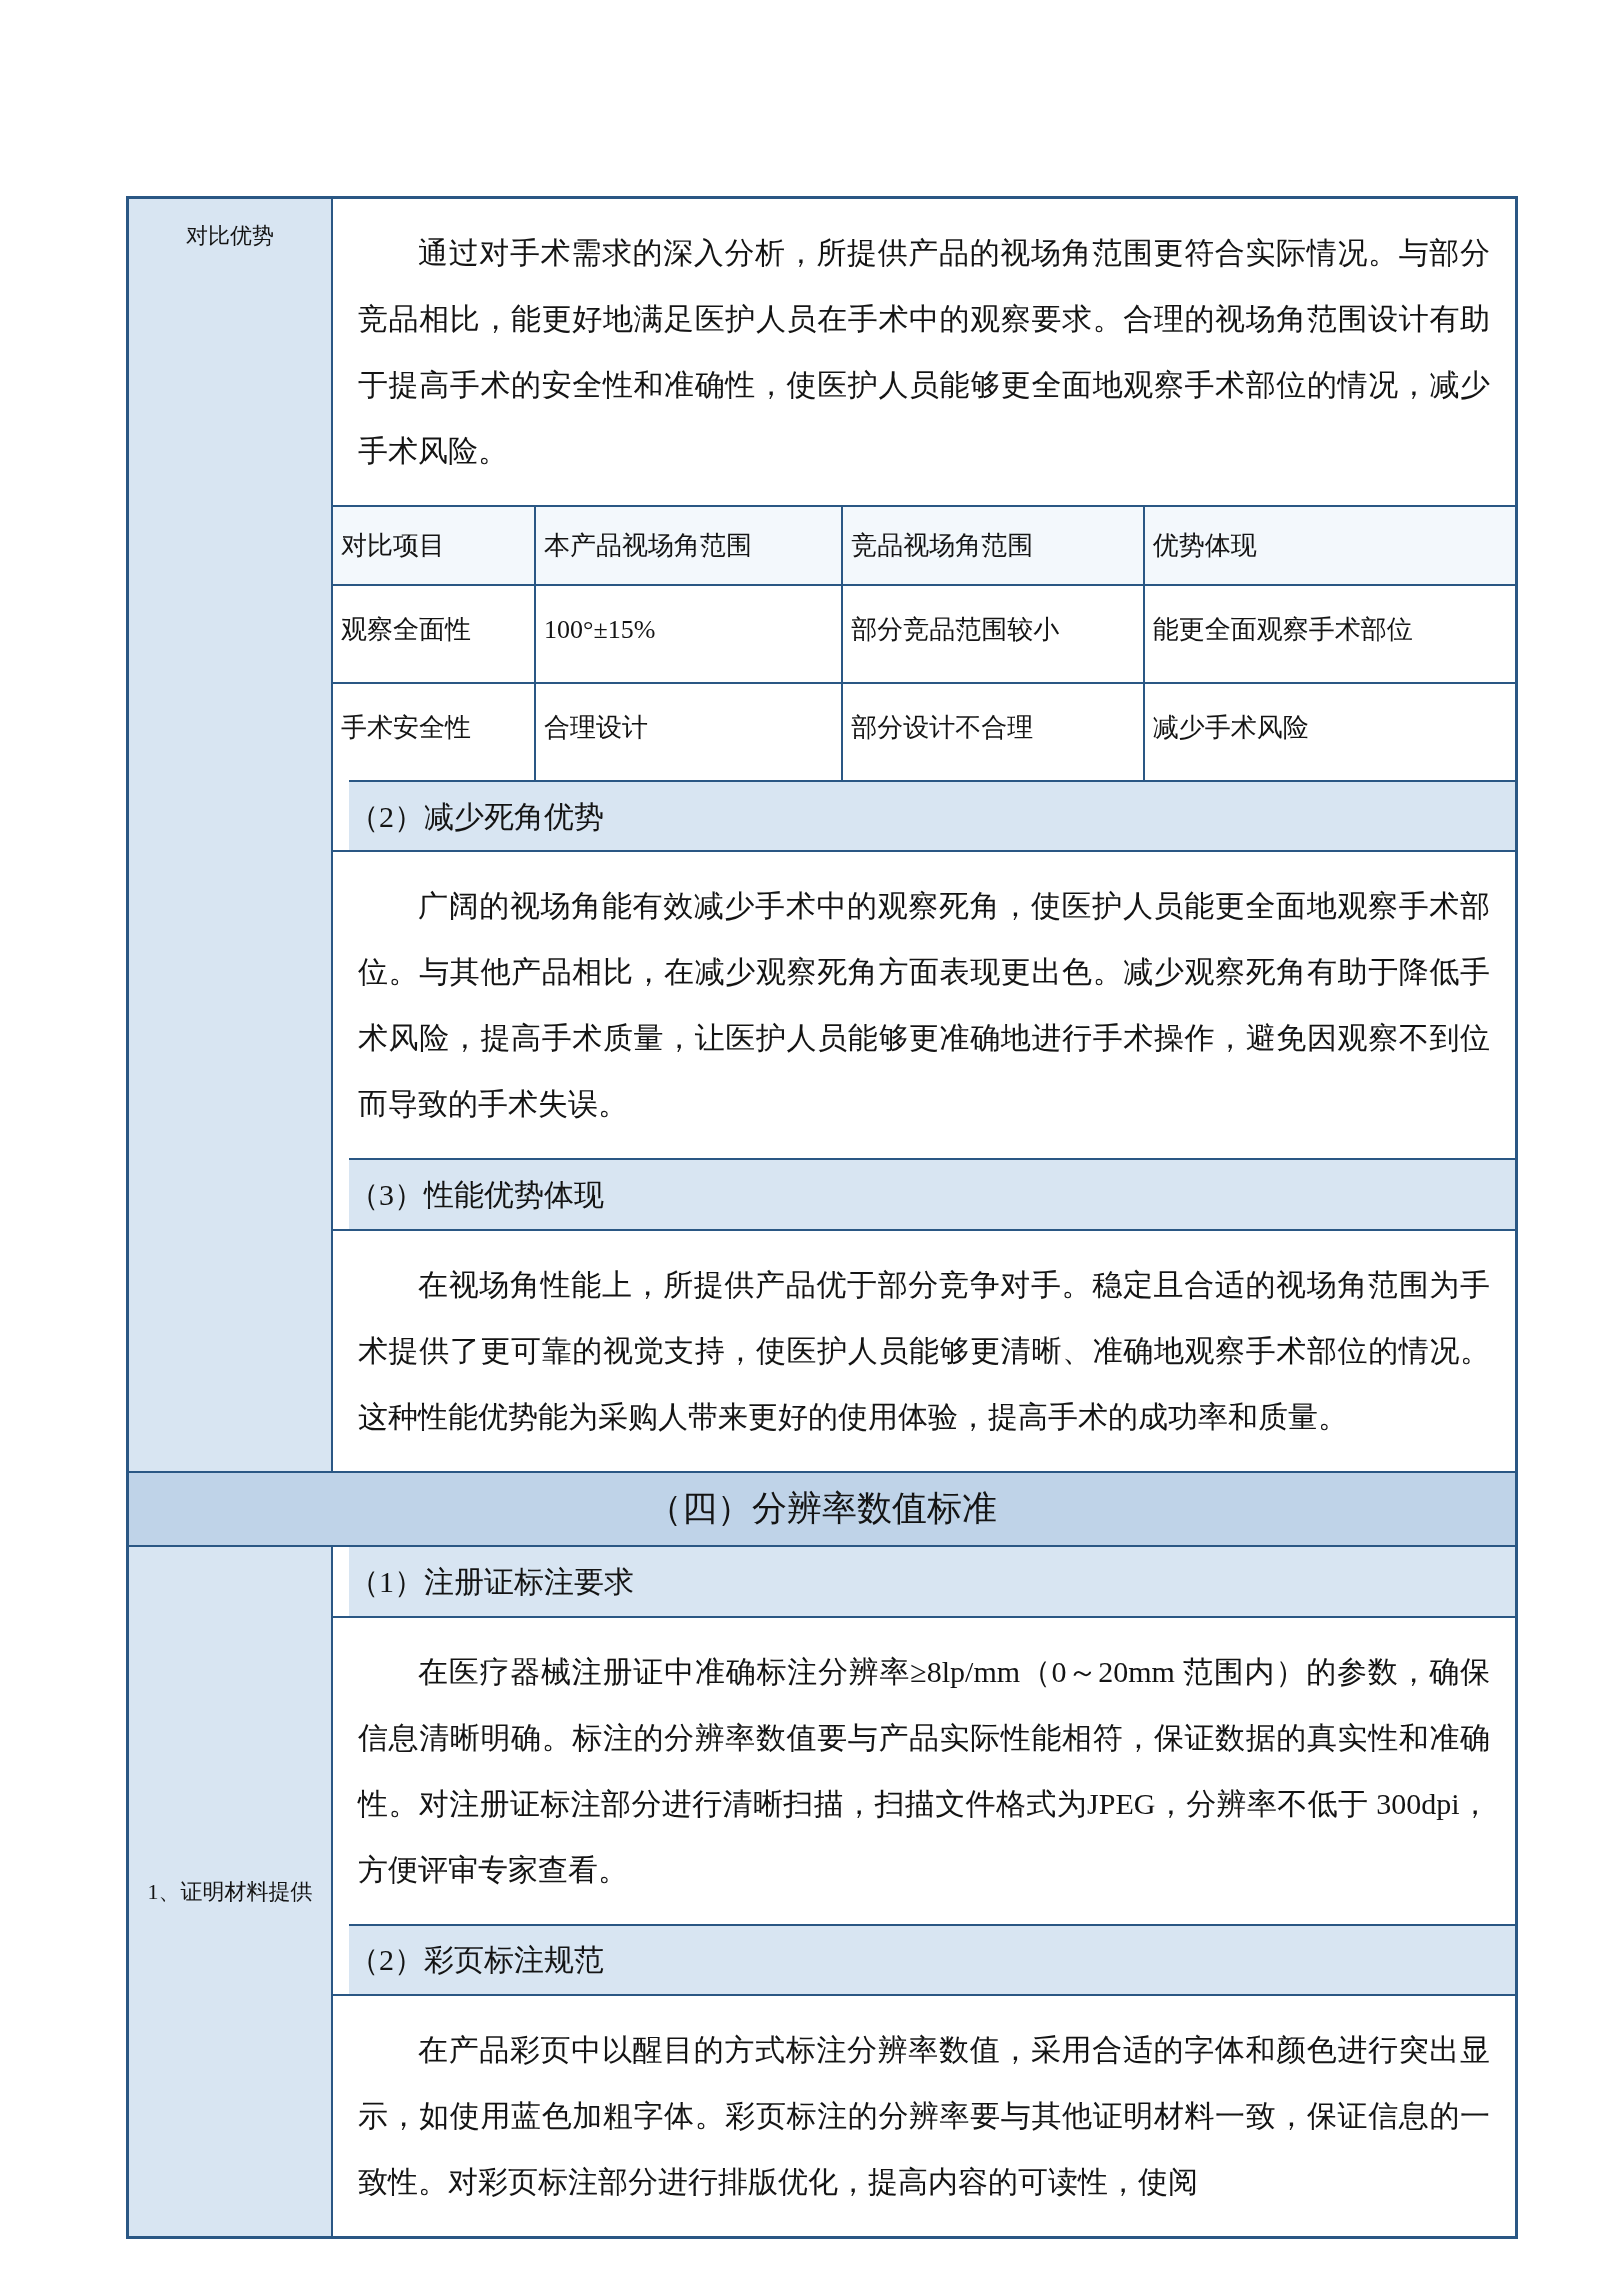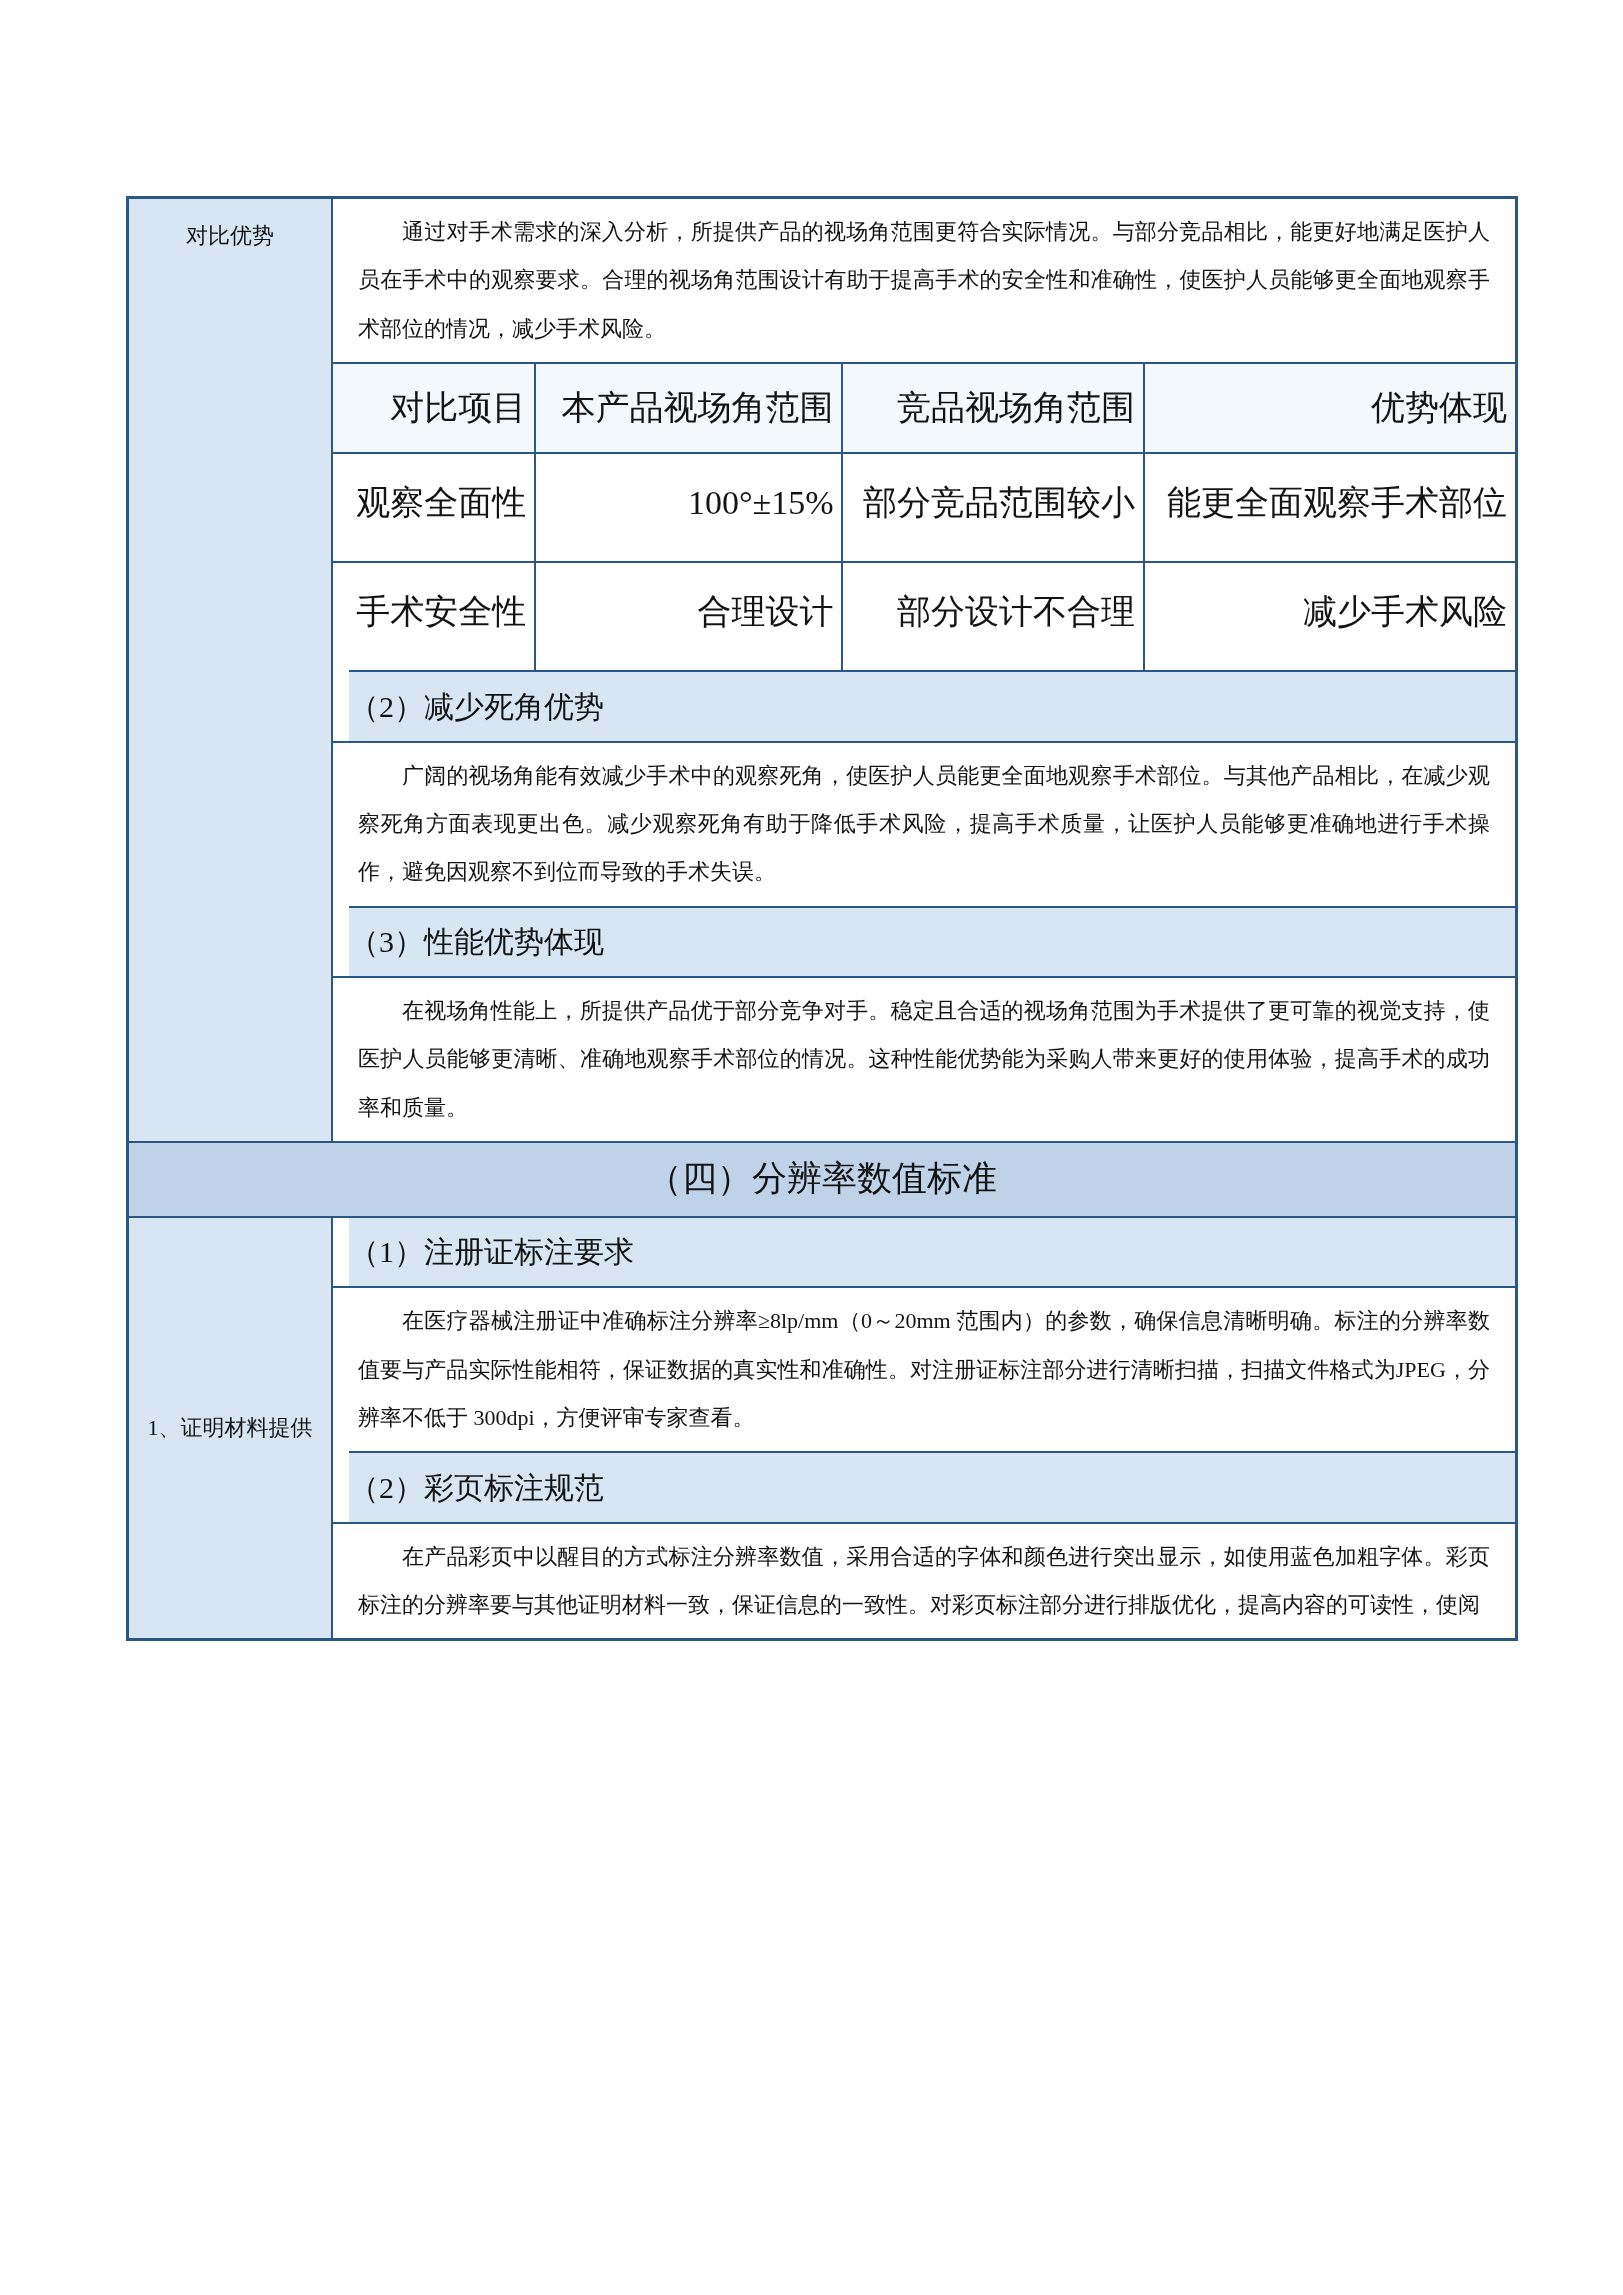--- a/index.html
+++ b/index.html
@@ -45,22 +45,22 @@
 
   .right-cell {
     flex: 1 1 auto;
     min-width: 0;
     display: flex;
     flex-direction: column;
   }
   .right-cell > * + * { border-top: 2.6px solid #2A5784; }
 
   .para {
-    padding: 9px 25px;
-    font-size: 22px;
+    padding: 21px 25px;
+    font-size: 30px;
     line-height: 2.2;
     text-align: justify;
   }
   .para p { margin: 0; text-indent: 2em; }
 
   .sub-header {
     background: #D8E5F2;
     text-align: left;
     font-size: 30px;
     line-height: 1.1;
@@ -72,22 +72,22 @@
     background: #BFD3E8;
     text-align: center;
     font-size: 35px;
     line-height: 1.1;
     padding: 17px 0;
   }
 
   .cmp-table {
     width: 100%;
     border-collapse: collapse;
-    font-size: 34px;
-    text-align: right;
+    font-size: 26px;
+    text-align: left;
   }
   .cmp-table td { padding: 0 7.9px; }
   .cmp-table td + td { border-left: 2.6px solid #2A5784; }
   .cmp-table tr + tr td { border-top: 2.6px solid #2A5784; }
   .cmp-table tr.hdr td { padding-top: 21px; padding-bottom: 21px; background: #F3F8FC; }
   .cmp-table tr.data td { padding-top: 26px; padding-bottom: 35px; background: #ffffff; }
   .cmp-table .c1 { width: 17.1%; }
   .cmp-table .c2 { width: 26.0%; }
   .cmp-table .c3 { width: 25.5%; }
   .cmp-table .c4 { width: 31.4%; }

